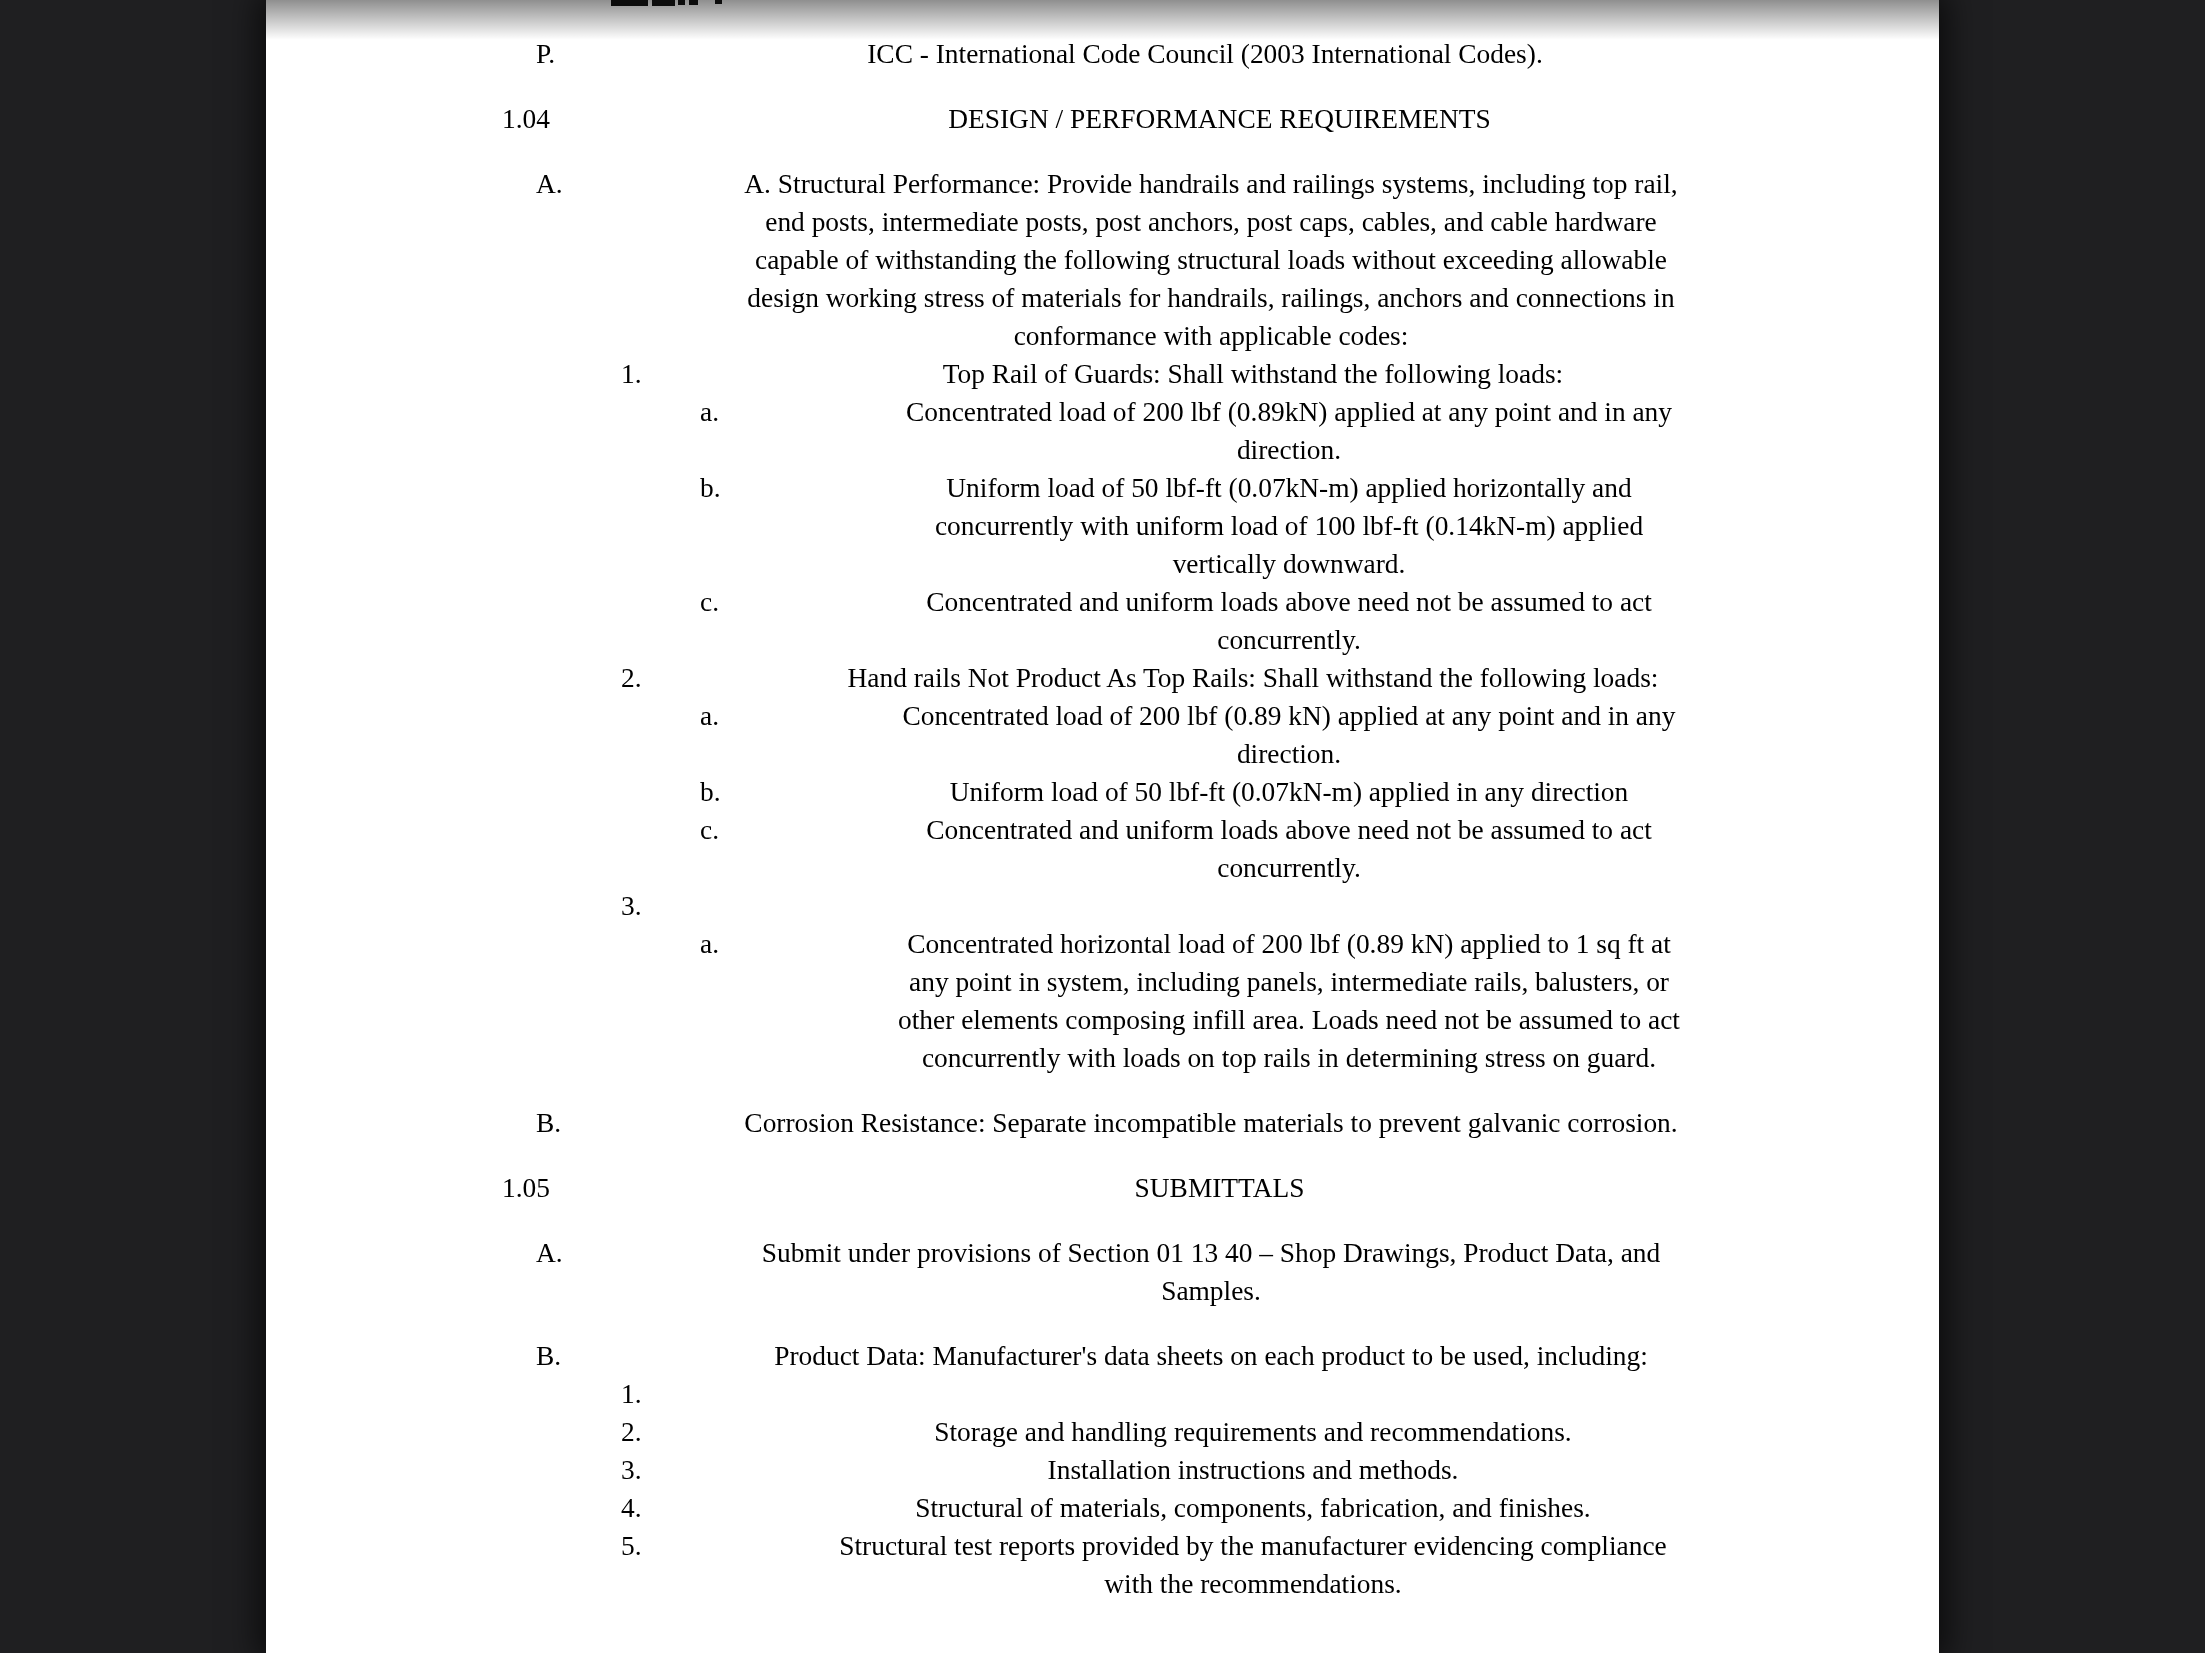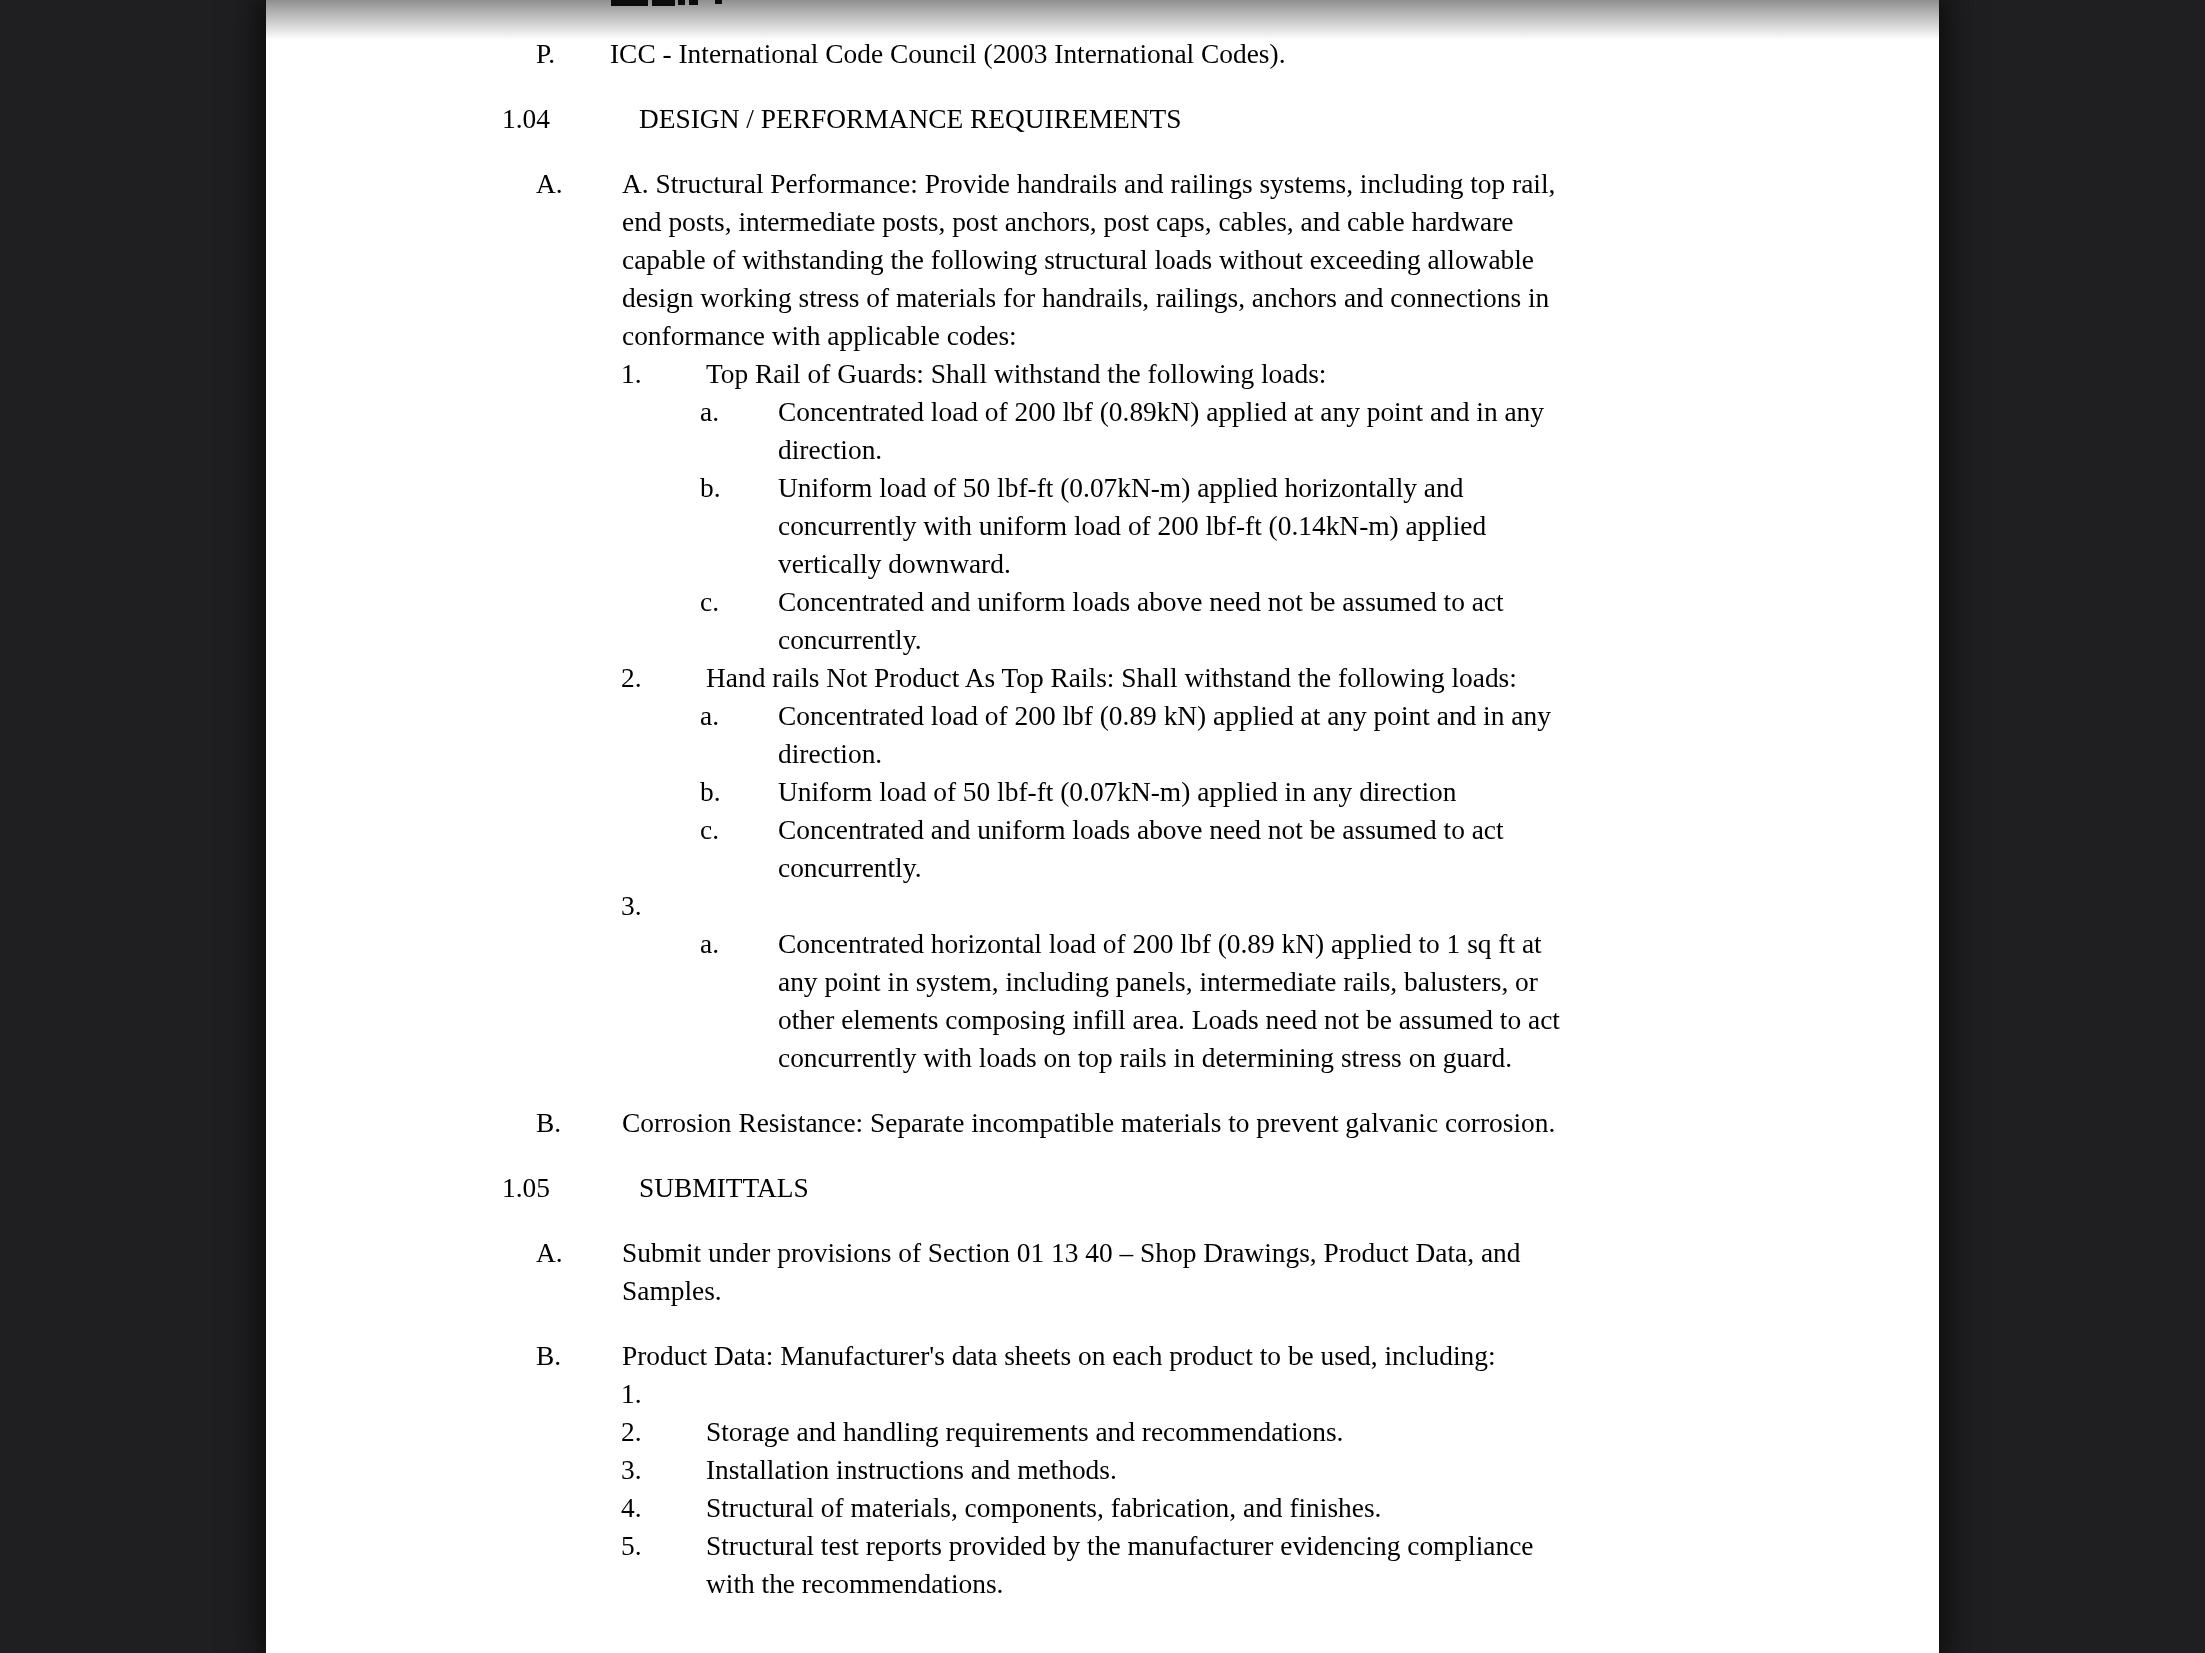--- a/index.html
+++ b/index.html
@@ -68,21 +68,21 @@
     width: 1673px;
     box-sizing: border-box;
     padding: 35px 139px 0 0;
     color: #000000;
     font-size: 27.4px;
     line-height: 38px;
   }
 
   .row { display: flex; align-items: flex-start; }
   .row .label { flex: 0 0 auto; }
-  .row .text  { flex: 1 1 auto; white-space: pre-line; }
+  .row .text  { flex: 1 1 auto; white-space: pre-line; text-align: center; }
 
   .gap { margin-top: 27px; gap: 12px; }
 
   .level-heading { padding-left: 236px; }
   .level-heading .label { width: 125px; }
 
   .level-letter { padding-left: 270px; }
   .level-letter .label { width: 74px; }
 
   .level-num { padding-left: 355px; }
@@ -136,21 +136,21 @@
 
       <div class="row level-alpha">
         <span class="label">a.</span>
         <span class="text">Concentrated load of 200 lbf (0.89kN) applied at any point and in any
 direction.</span>
       </div>
 
       <div class="row level-alpha">
         <span class="label">b.</span>
         <span class="text">Uniform load of 50 lbf-ft (0.07kN-m) applied horizontally and
-concurrently with uniform load of 200 lbf-ft (0.14kN-m) applied
+concurrently with uniform load of 100 lbf-ft (0.14kN-m) applied
 vertically downward.</span>
       </div>
 
       <div class="row level-alpha">
         <span class="label">c.</span>
         <span class="text">Concentrated and uniform loads above need not be assumed to act
 concurrently.</span>
       </div>
 
       <div class="row level-num">

